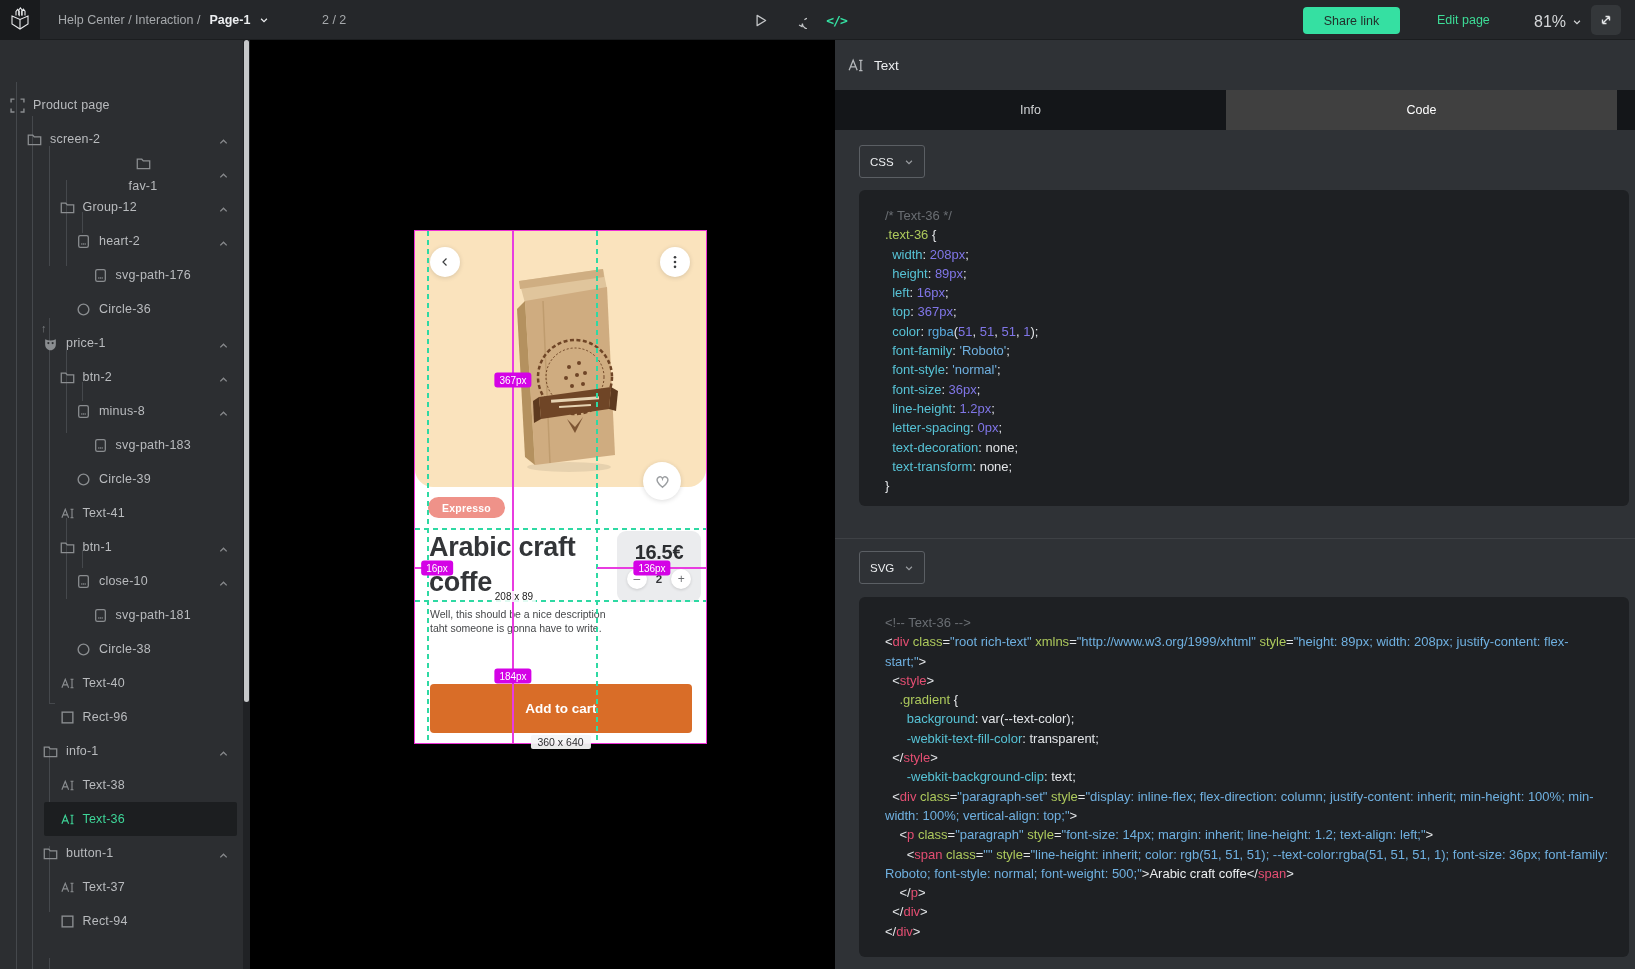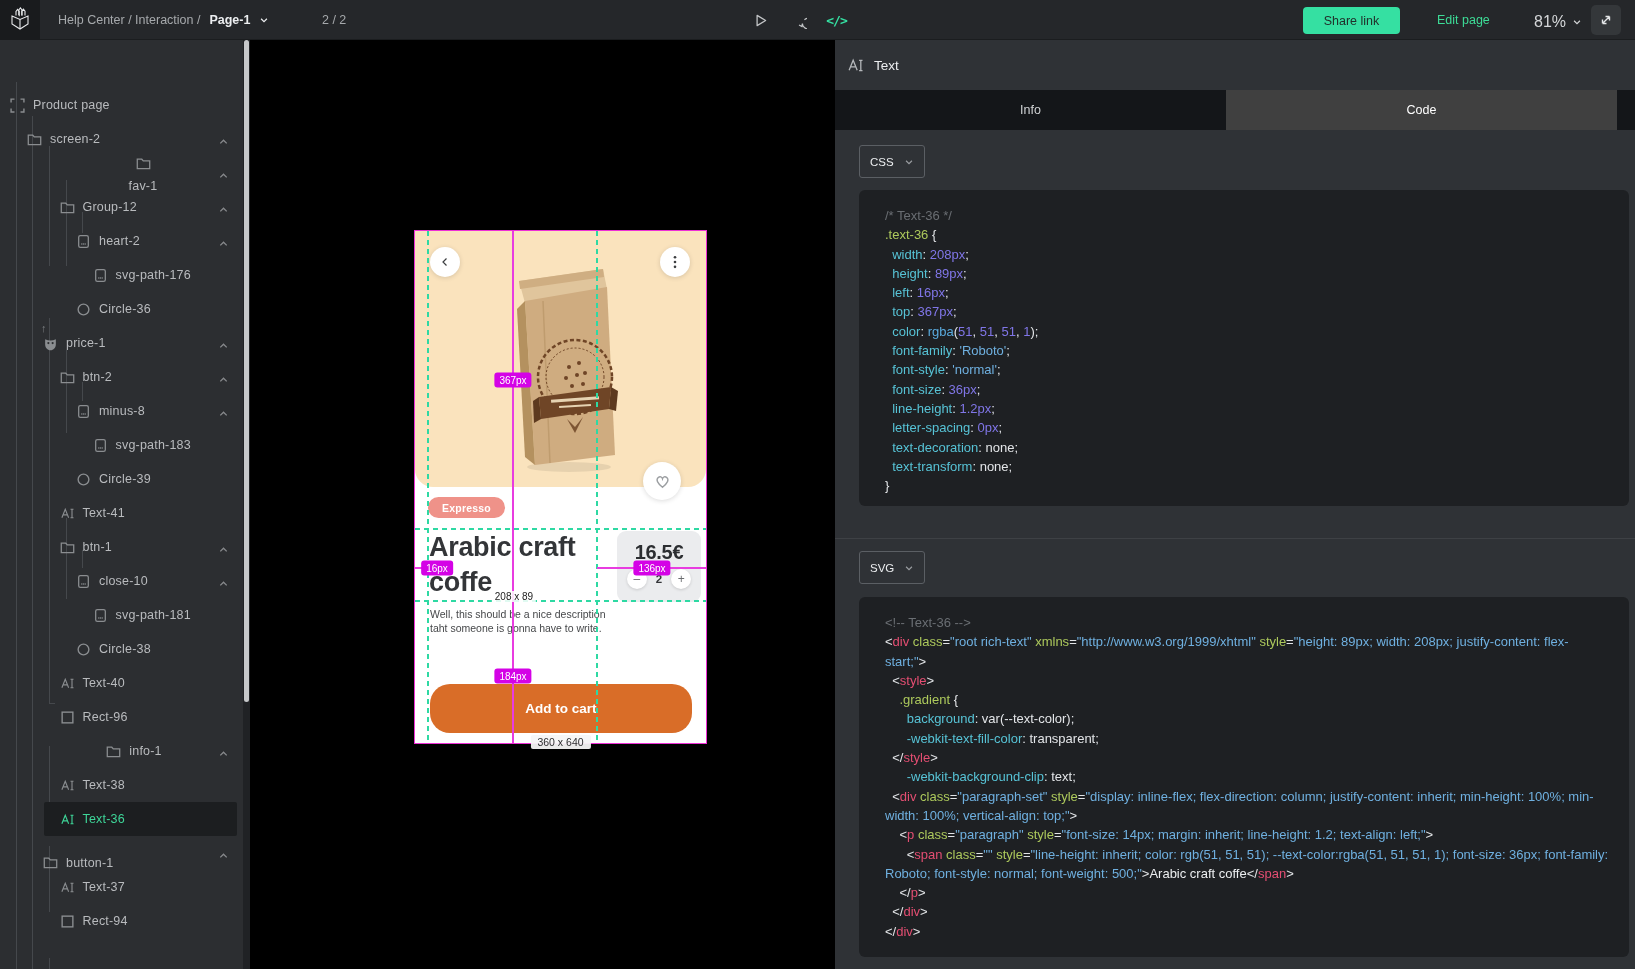--- a/index.html
+++ b/index.html
@@ -48,21 +48,21 @@
   .heart-btn { left:228px; top:231px; width:38px; height:38px; }
   .bag { position:absolute; left:88px; top:20px; width:122px; height:222px; }
   .tag-pill { position:absolute; left:13px; top:266px; width:77px; height:21px; background:#ef9289; border-radius:11px; display:flex; align-items:center; justify-content:center; color:#fff; font-size:10.5px; font-weight:bold; letter-spacing:.2px; }
   .p-title { position:absolute; left:14px; top:299px; width:178px; font-size:27px; line-height:35px; font-weight:600; color:#333538; letter-spacing:-.3px; }
   .p-desc { position:absolute; left:15px; top:376px; font-size:10.5px; line-height:14px; color:#46484a; }
   .price-box { position:absolute; left:202px; top:300px; width:84px; height:71px; background:#ebecee; border-radius:9px; text-align:center; }
   .price { font-size:20px; font-weight:bold; color:#2c2e31; margin-top:10px; letter-spacing:-.3px; }
   .stepper { display:flex; align-items:center; justify-content:center; gap:9px; margin-top:5px; }
   .step-btn { width:20px; height:20px; border-radius:50%; background:#fff; box-shadow:0 1px 3px rgba(0,0,0,.15); color:#6b6d70; font-size:12px; display:flex; align-items:center; justify-content:center; cursor:pointer; line-height:1; }
   .qty { font-size:11.5px; font-weight:bold; color:#333538; }
-  .cart-btn { position:absolute; left:15px; top:453px; width:262px; height:49px; background:#d96d28; border:none; border-radius:20px; color:#fff; font-size:13.5px; font-weight:bold; display:flex; align-items:center; justify-content:center; cursor:pointer; }
+  .cart-btn { position:absolute; left:15px; top:453px; width:262px; height:49px; background:#d96d28; border:none; border-radius:4px; color:#fff; font-size:13.5px; font-weight:bold; display:flex; align-items:center; justify-content:center; cursor:pointer; }
   .frame-size { position:absolute; left:50%; top:504px; transform:translateX(-50%); background:rgba(246,246,246,.95); color:#2e2e30; font-size:10.5px; padding:1px 7px; border-radius:2px; z-index:12; white-space:nowrap; }
 
   
   .gv { position:absolute; top:0; width:2px; height:512px; z-index:14;
         background:repeating-linear-gradient(180deg,#2ed9a3 0 5px,transparent 5px 9px); }
   .gh { position:absolute; left:0; width:291px; height:2px; z-index:14;
         background:repeating-linear-gradient(90deg,#2ed9a3 0 5px,transparent 5px 9px); }
   .mv { position:absolute; left:97px; top:0; width:1.5px; height:512px; background:#e83ce0; z-index:15; }
   .mh { position:absolute; height:1.5px; background:#e83ce0; z-index:15; }
   .mbadge { position:absolute; transform:translate(-50%,-50%); background:#d402e6; color:#fff; font-size:10px; padding:2px 5px; border-radius:3px; z-index:16; white-space:nowrap; }
@@ -352,21 +352,21 @@
         <span class="tlabel">Text-40</span>
       </div>
       <div class="trow" style="padding-left: 59.5px;">
         <span class="ticon">
           <svg viewBox="0 0 14 14" fill="none" stroke="currentColor" stroke-width="1.3">
             <rect x="2" y="2" width="10" height="10"></rect>
           </svg>
         </span>
         <span class="tlabel">Rect-96</span>
       </div>
-      <div class="trow" style="padding-left: 25px; justify-content: center;">
+      <div class="trow" style="padding-left: 43px;">
         <span class="ticon">
           <svg viewBox="0 0 14 14" fill="none" stroke="currentColor" stroke-width="1.2">
             <path d="M1.2 3h4.2l1.4 1.6h6V11.8H1.2z"></path>
           </svg>
         </span>
         <span class="tlabel">info-1</span>
         <span class="tchev"><svg viewBox="0 0 12 12" fill="none" stroke="currentColor" stroke-width="1.5">
             <path d="M2.5 7.5L6 4l3.5 3.5"></path>
           </svg></span>
       </div>
@@ -380,21 +380,21 @@
       </div>
       <div class="trow sel" style="padding-left: 59.5px;">
         <span class="hl"></span>
         <span class="ticon">
           <svg viewBox="0 0 16 16" fill="none" stroke="currentColor" stroke-width="1.2">
             <path d="M2 12.5L5.6 3.5l3.6 9M3.3 9.4h4.6M12.8 3.5v9M11.2 3.5h3.2M11.2 12.5h3.2"></path>
           </svg>
         </span>
         <span class="tlabel">Text-36</span>
       </div>
-      <div class="trow" style="padding-left: 43px; align-items: flex-end;">
+      <div class="trow" style="padding-left: 43px;">
         <span class="ticon">
           <svg viewBox="0 0 14 14" fill="none" stroke="currentColor" stroke-width="1.2">
             <path d="M1.2 3h4.2l1.4 1.6h6V11.8H1.2z"></path>
           </svg>
         </span>
         <span class="tlabel">button-1</span>
         <span class="tchev"><svg viewBox="0 0 12 12" fill="none" stroke="currentColor" stroke-width="1.5">
             <path d="M2.5 7.5L6 4l3.5 3.5"></path>
           </svg></span>
       </div>

